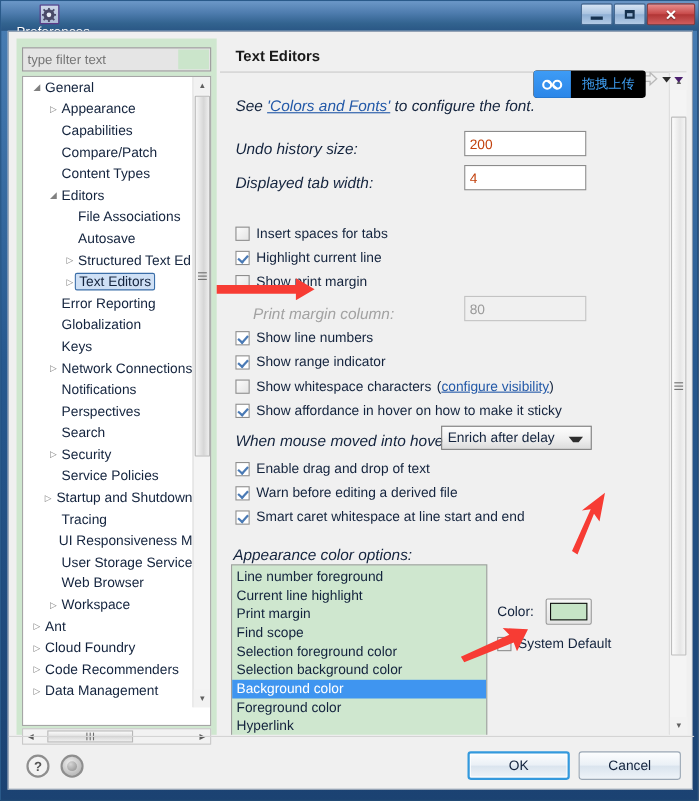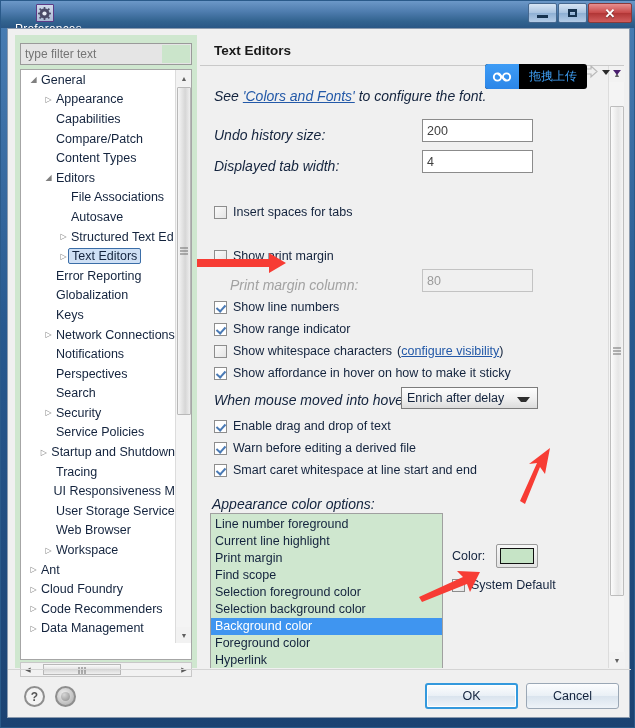--- a/index.html
+++ b/index.html
@@ -178,21 +178,21 @@
   #pagebody {
     position: absolute; left: 0; top: 31px; width: 407px; height: 602px;
     overflow: hidden;
   }
   .ptext { position: absolute; font-size: 14px; color: #13233d; white-space: nowrap; font-style: italic; }
   a.link { color: #2359a8; text-decoration: underline; }
 
   .tfield {
     position: absolute; background: #ffffff; border: 1px solid #8b8b8b;
     box-sizing: border-box; font-family: "Liberation Sans", sans-serif;
-    font-size: 12.5px; color: #404040; padding: 0 4px; outline: none;
+    font-size: 12.5px; color: #c2410c; padding: 0 4px; outline: none;
   }
   .tfield.disabled { background: #f0f0f0; color: #9a9a9a; border-color: #c3c3c3; }
 
   .cbrow { position: absolute; display: flex; align-items: center; white-space: nowrap; }
   .cb {
     width: 13px; height: 13px; box-sizing: border-box;
     border: 1px solid #8d8d8d; background: #ffffff;
     position: relative; flex: 0 0 13px;
   }
   .cb.on { background: #ffffff; }
@@ -554,20 +554,24 @@
         <input class="tfield" style="left: 222px; top: 53px; width: 111px; height: 23px;" type="text" value="200">
 
         <div class="ptext" style="left:14px; top:92px;">Displayed tab width:</div>
         <input class="tfield" style="left: 222px; top: 84px; width: 111px; height: 23px;" type="text" value="4">
 
         <div class="cbrow" style="left:14px; top:139px;">
           <span class="cb off"></span>
           <span class="cblabel">Insert spaces for tabs</span>
         </div>
 
+        <div class="cbrow" style="left:14px; top:161px;">
+          <span class="cb on"></span>
+          <span class="cblabel">Highlight current line</span>
+        </div>
 
         <div class="cbrow" style="left:14px; top:183px;">
           <span class="cb off"></span>
           <span class="cblabel">Show print margin</span>
         </div>
 
         <div class="ptext" style="left:30px; top:211px; color:#a2a2a2;">Print margin column:</div>
         <input class="tfield disabled" style="left: 222px; top: 203px; width: 111px; height: 23px;" type="text" disabled="" value="80">
 
         <div class="cbrow" style="left:14px; top:234px;">

